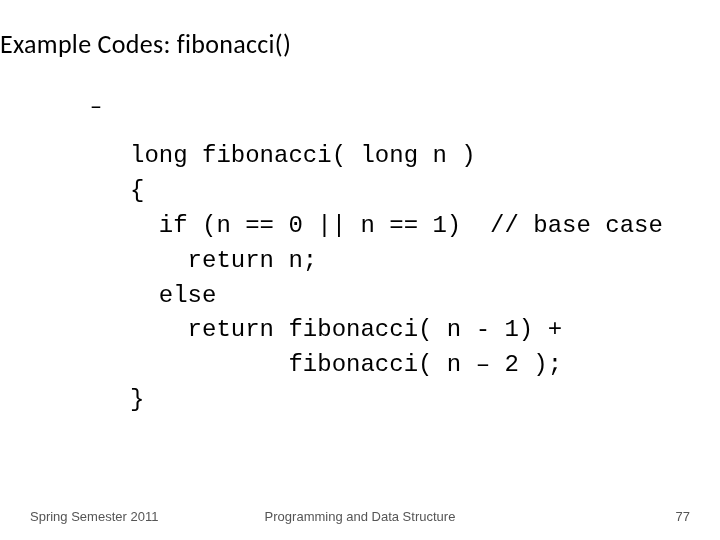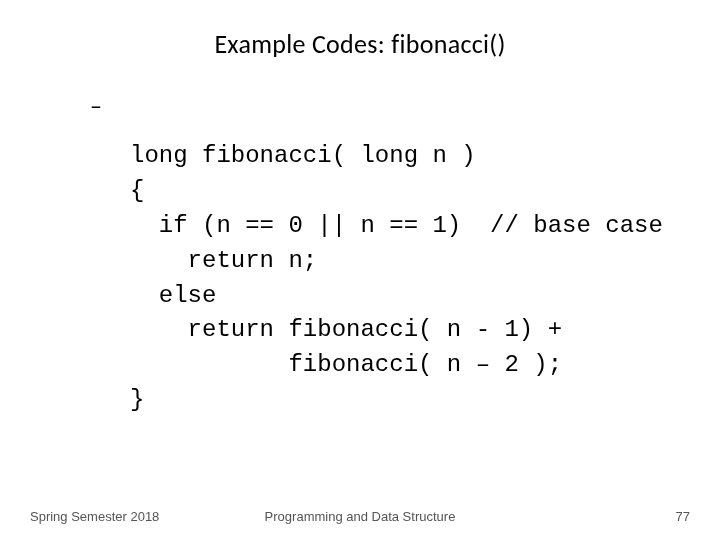--- a/index.html
+++ b/index.html
@@ -17,21 +17,20 @@
     width: 720px;
     height: 540px;
     position: relative;
     box-sizing: border-box;
   }
   .title {
     position: absolute;
     top: 28px;
     left: 0;
     width: 100%;
-    text-align: center;
     font-size: 26px;
     font-weight: 400;
     color: #000;
     letter-spacing: 0.3px;
   }
   .body {
     position: absolute;
     top: 90px;
     left: 90px;
     right: 40px;
@@ -103,18 +102,18 @@
 {
   if (n == 0 || n == 1)  // base case
     return n;
   else
     return fibonacci( n - 1) +
            fibonacci( n – 2 );
 }</div>
   </div>
 
   <div class="footer">
-    <div class="footer-left">Spring Semester 2018</div>
+    <div class="footer-left">Spring Semester 2011</div>
     <div class="footer-center">Programming and Data Structure</div>
     <div class="footer-right">77</div>
   </div>
 
 </div>
 
 </body></html>

